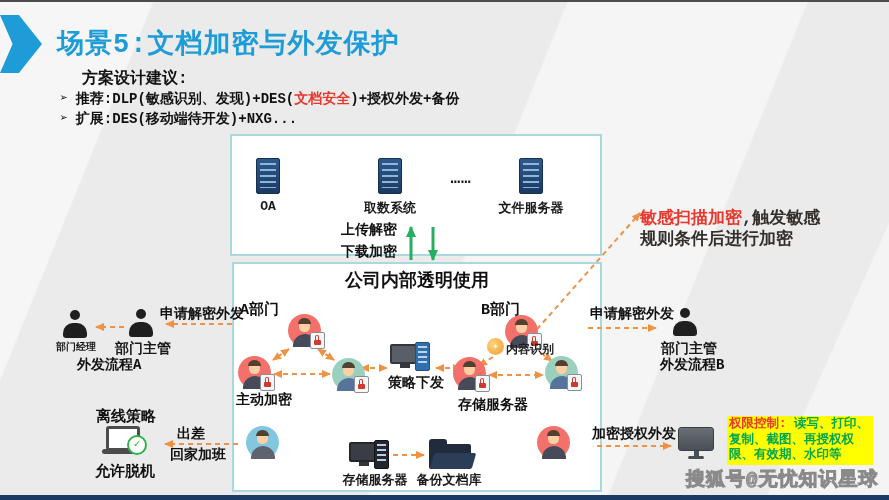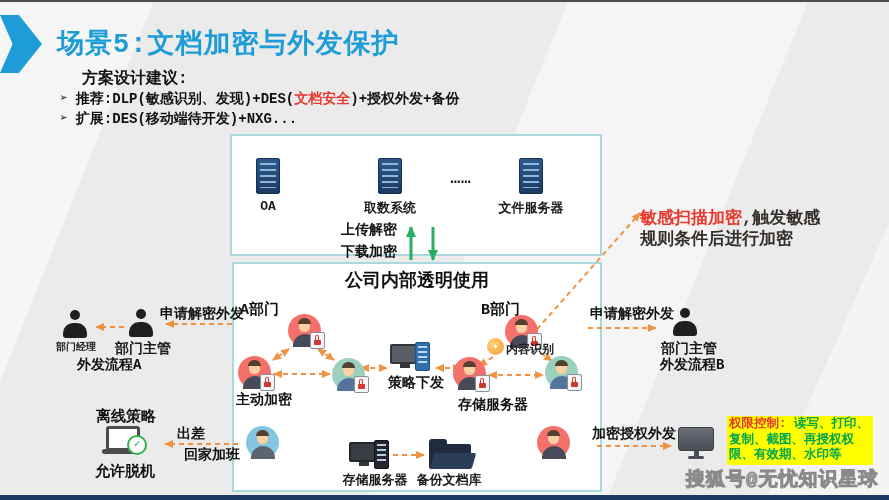--- a/index.html
+++ b/index.html
@@ -229,21 +229,21 @@
   <div class="abs flow-label red" style="left:660px;top:356px;">外发流程B</div>
 
   <div class="abs flow-label" style="left:96px;top:407px;font-size:15px;">离线策略</div>
   <div class="abs laptop" style="left:102px;top:426px;">
       <span class="scr"></span>
       <span class="base"></span>
       <span class="chk"></span>
     </div>
   <div class="abs flow-label" style="left:95px;top:462px;font-size:15px;">允许脱机</div>
   <div class="abs cap" style="left:177px;top:425px;">出差</div>
-  <div class="abs cap" style="left:184px;top:446px;text-align:center;">回家加班</div>
+  <div class="abs cap" style="left:170px;top:446px;text-align:center;">回家加班</div>
 
   <div class="abs flow-label" style="left:592px;top:425px;">加密授权外发</div>
   <div class="abs monitor" style="left:678px;top:427px;">
       <span class="scr"></span>
     </div>
   <div class="abs perm-block">
     <span class="red">权限控制:</span>
     <span class="perm-green">读写、打印、复制、截图、再授权权限、有效期、水印等</span>
   </div>
 

